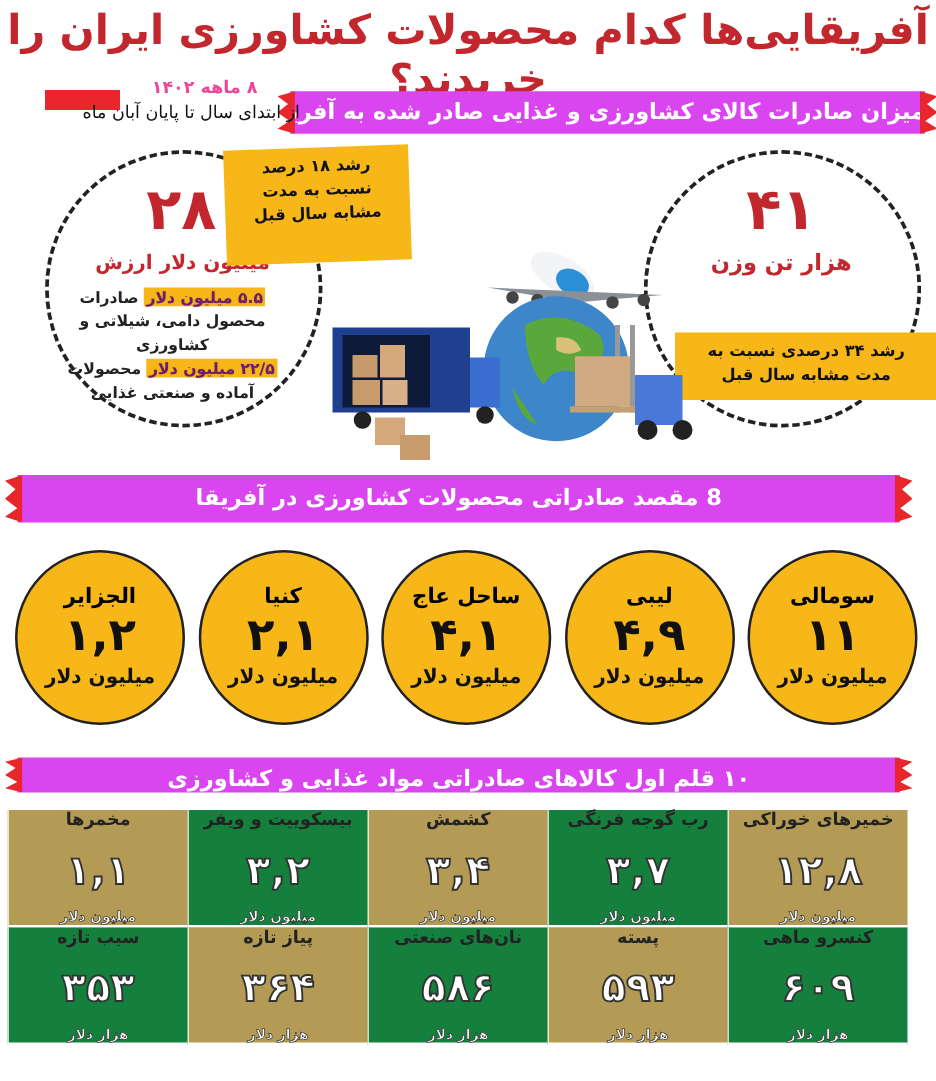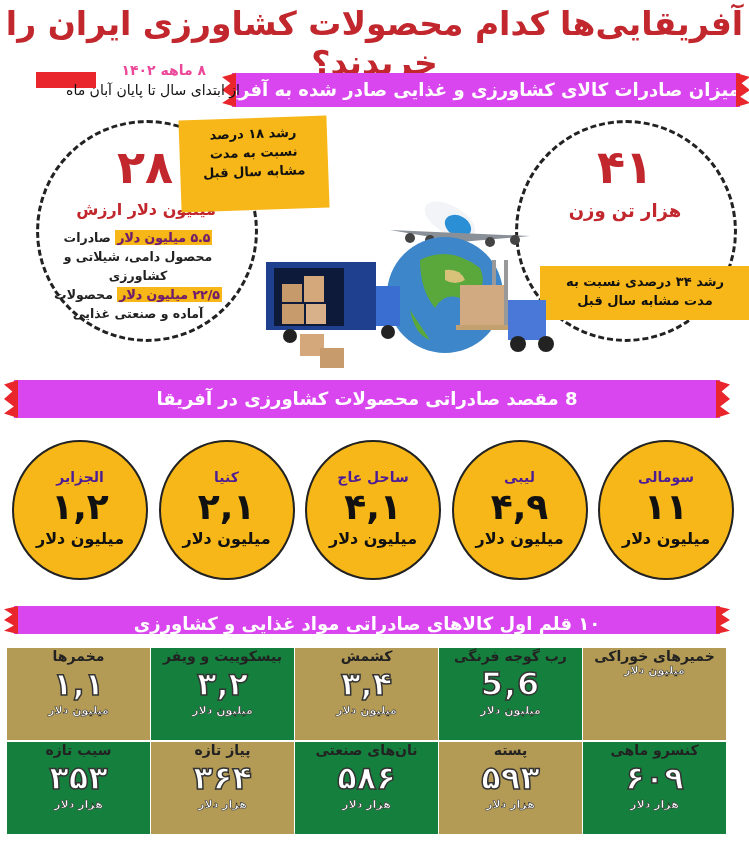--- a/index.html
+++ b/index.html
@@ -52,27 +52,27 @@
   }
   .hl { background: #f7b718; color: #701a75; padding: 0 2px; text-shadow: 0 0 1px #b58000; }
 
   .illus { position: absolute; left: 260px; top: 190px; width: 300px; height: 185px; }
 
   .circles-row { position: absolute; top: 440px; left: 12px; width: 722px; height: 140px; display: flex; flex-direction: row; justify-content: space-between; }
   .country {
     width: 136px; height: 140px; border-radius: 50%; background: #f7b718; border: 2px solid #222;
     display: flex; flex-direction: column; align-items: center; justify-content: center;
   }
-  .country .name { color: #4c1d95; font-weight: bold; font-size: 14px; margin-top: -4px; }
+  .country .name { color: #000000; font-weight: bold; font-size: 17px; margin-top: -4px; }
   .country .value { color: #111; font-weight: bold; font-size: 36px; line-height: 44px; }
   .country .unit { color: #111; font-weight: bold; font-size: 16px; }
 
   .grid { position: absolute; top: 648px; left: 6px; width: 720px; display: grid; grid-template-columns: repeat(5, 1fr); }
   .cell {
-    height: 94px; display: flex; flex-direction: column; align-items: center; justify-content: flex-start;
+    height: 94px; display: flex; flex-direction: column; align-items: center; justify-content: space-between;
     border-left: 1px solid #fff; border-bottom: 2px solid #fff;
   }
   .cell.dark { background: #b39a55; }
   .cell.light { background: #15803d; }
   .cell .name { font-size: 14px; font-weight: bold; color: #222; }
   .cell .value {
     font-size: 32px; font-weight: bold; color: #fff; line-height: 40px;
     -webkit-text-stroke: 1.5px #333; letter-spacing: 1px;
   }
   .cell .unit {
@@ -176,25 +176,26 @@
     <div class="value">۱,۲</div>
     <div class="unit">میلیون دلار</div>
   </div>
 </div>
 
 <div class="banner banner3">۱۰ قلم اول کالاهای صادراتی مواد غذایی و کشاورزی</div>
 
 <div class="grid">
   <div class="cell dark">
     <div class="name">خمیرهای خوراکی</div>
+    <div class="value">۱۲,۸</div>
     <div class="unit">میلیون دلار</div>
   </div>
   <div class="cell light">
     <div class="name">رب گوجه فرنگی</div>
-    <div class="value">5,6</div>
+    <div class="value">۳,۷</div>
     <div class="unit">میلیون دلار</div>
   </div>
   <div class="cell dark">
     <div class="name">کشمش</div>
     <div class="value">۳,۴</div>
     <div class="unit">میلیون دلار</div>
   </div>
   <div class="cell light">
     <div class="name">بیسکوییت و ویفر</div>
     <div class="value">۳,۲</div>

